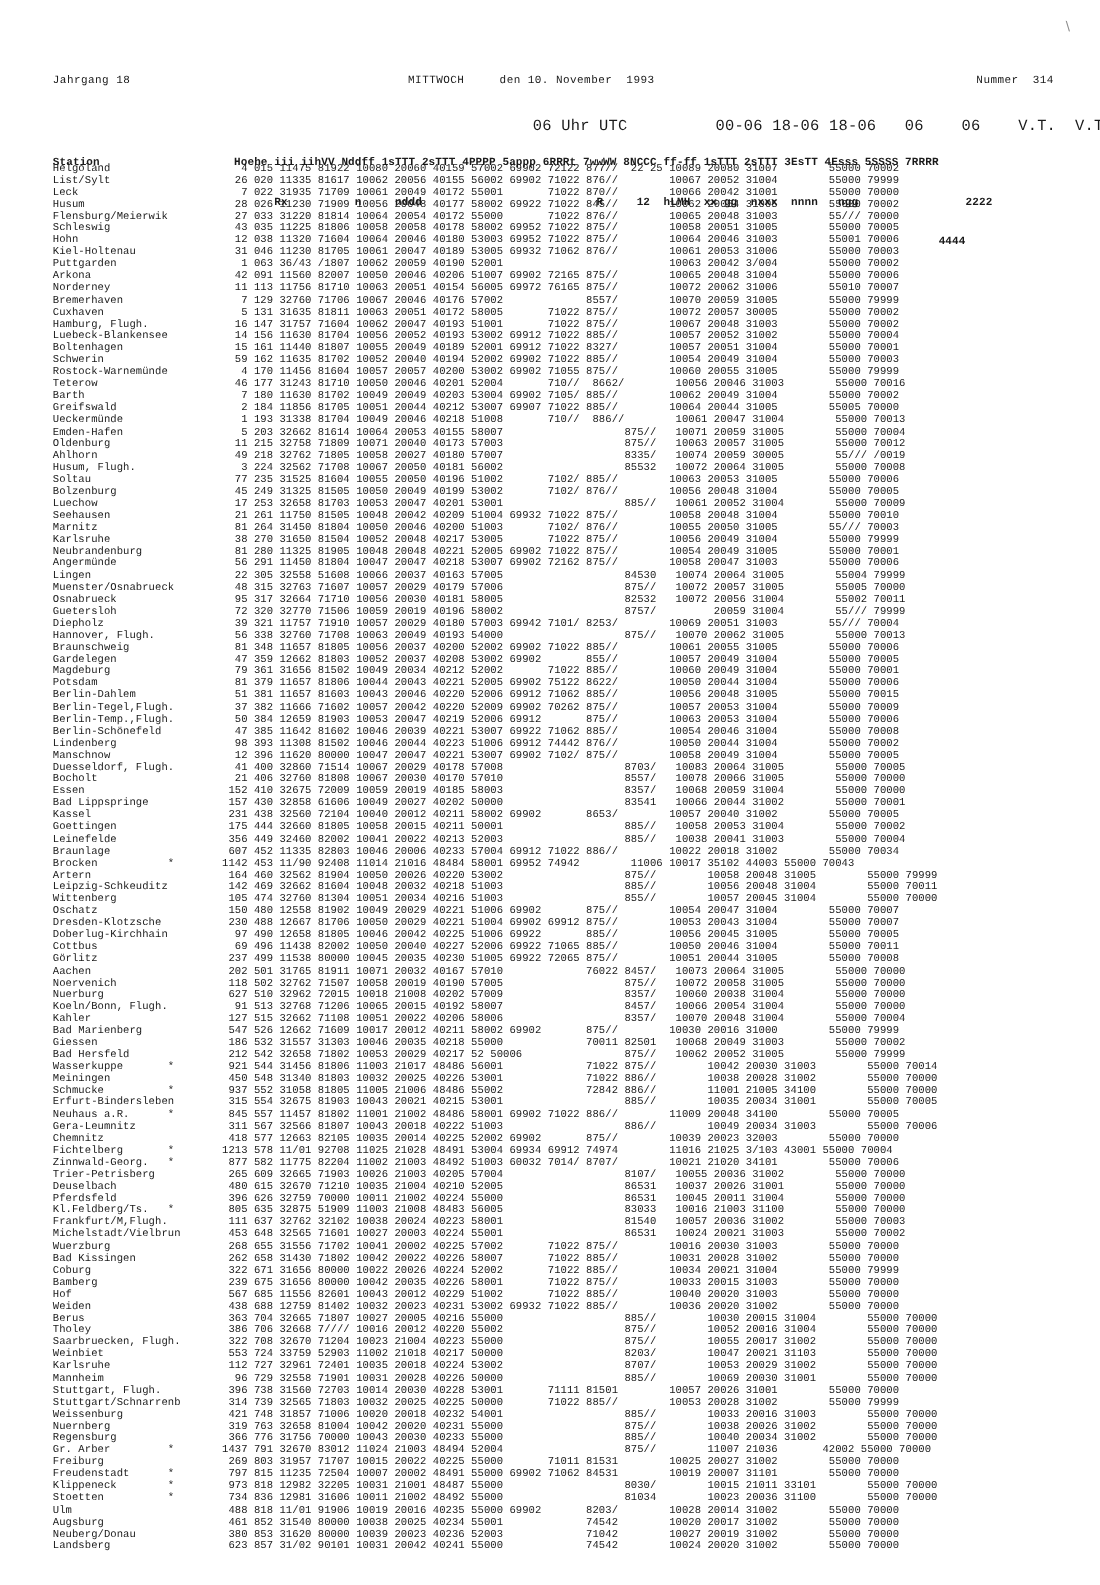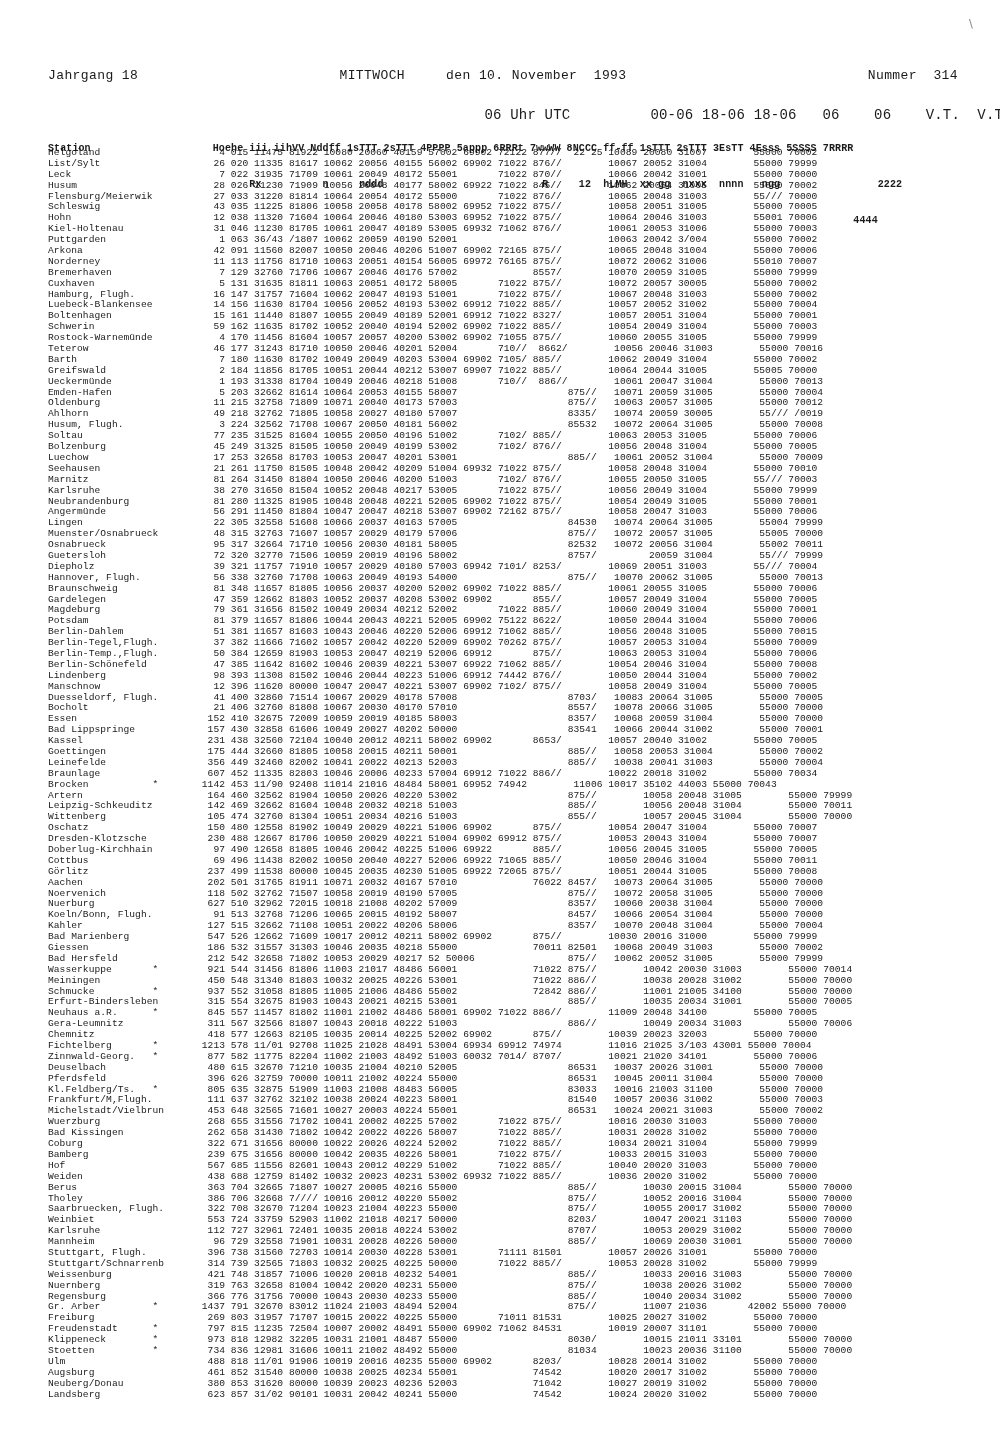--- a/index.html
+++ b/index.html
@@ -40,21 +40,21 @@
     letter-spacing: 0.3px;
   }
   .hdr-line {
     display: block;
     white-space: pre;
     line-height: 13px;
   }
   .hdr-row1 {
     display: flex;
     justify-content: space-between;
-    font-size: 13px;
+    font-size: 10px;
     letter-spacing: 0.4px;
   }
   .hdr-row1 > span { white-space: pre; }
   .hdr-center { margin-left: -40px; }
 
   .subhdr {
     position: absolute;
     left: 48px;
     top: 96px;
     width: 912px;
@@ -203,20 +203,21 @@
       <div class="row"><span class="station-cell">Bad Hersfeld</span><span class="data-cell">  212 542 32658 71802 10053 20029 40217 52 50006                875//   10062 20052 31005        55000 79999</span></div>
       <div class="row"><span class="station-cell">Wasserkuppe       *</span><span class="data-cell">  921 544 31456 81806 11003 21017 48486 56001             71022 875//        10042 20030 31003        55000 70014</span></div>
       <div class="row"><span class="station-cell">Meiningen</span><span class="data-cell">  450 548 31340 81803 10032 20025 40226 53001             71022 886//        10038 20028 31002        55000 70000</span></div>
       <div class="row"><span class="station-cell">Schmucke          *</span><span class="data-cell">  937 552 31058 81805 11005 21006 48486 55002             72842 886//        11001 21005 34100        55000 70000</span></div>
       <div class="row"><span class="station-cell">Erfurt-Bindersleben</span><span class="data-cell">  315 554 32675 81903 10043 20021 40215 53001                   885//        10035 20034 31001        55000 70005</span></div>
       <div class="row"><span class="station-cell">Neuhaus a.R.      *</span><span class="data-cell">  845 557 11457 81802 11001 21002 48486 58001 69902 71022 886//        11009 20048 34100        55000 70005</span></div>
       <div class="row"><span class="station-cell">Gera-Leumnitz</span><span class="data-cell">  311 567 32566 81807 10043 20018 40222 51003                   886//        10049 20034 31003        55000 70006</span></div>
       <div class="row"><span class="station-cell">Chemnitz</span><span class="data-cell">  418 577 12663 82105 10035 20014 40225 52002 69902       875//        10039 20023 32003        55000 70000</span></div>
       <div class="row"><span class="station-cell">Fichtelberg       *</span><span class="data-cell"> 1213 578 11/01 92708 11025 21028 48491 53004 69934 69912 74974        11016 21025 3/103 43001 55000 70004</span></div>
       <div class="row"><span class="station-cell">Zinnwald-Georg.   *</span><span class="data-cell">  877 582 11775 82204 11002 21003 48492 51003 60032 7014/ 8707/        10021 21020 34101        55000 70006</span></div>
+      <div class="row"><span class="station-cell">Trier-Petrisberg</span><span class="data-cell">  265 609 32665 71903 10026 21003 40205 57004                   8107/   10055 20036 31002        55000 70000</span></div>
       <div class="row"><span class="station-cell">Deuselbach</span><span class="data-cell">  480 615 32670 71210 10035 21004 40210 52005                   86531   10037 20026 31001        55000 70000</span></div>
       <div class="row"><span class="station-cell">Pferdsfeld</span><span class="data-cell">  396 626 32759 70000 10011 21002 40224 55000                   86531   10045 20011 31004        55000 70000</span></div>
       <div class="row"><span class="station-cell">Kl.Feldberg/Ts.   *</span><span class="data-cell">  805 635 32875 51909 11003 21008 48483 56005                   83033   10016 21003 31100        55000 70000</span></div>
       <div class="row"><span class="station-cell">Frankfurt/M,Flugh.</span><span class="data-cell">  111 637 32762 32102 10038 20024 40223 58001                   81540   10057 20036 31002        55000 70003</span></div>
       <div class="row"><span class="station-cell">Michelstadt/Vielbrun</span><span class="data-cell">  453 648 32565 71601 10027 20003 40224 55001                   86531   10024 20021 31003        55000 70002</span></div>
       <div class="row"><span class="station-cell">Wuerzburg</span><span class="data-cell">  268 655 31556 71702 10041 20002 40225 57002       71022 875//        10016 20030 31003        55000 70000</span></div>
       <div class="row"><span class="station-cell">Bad Kissingen</span><span class="data-cell">  262 658 31430 71802 10042 20022 40226 58007       71022 885//        10031 20028 31002        55000 70000</span></div>
       <div class="row"><span class="station-cell">Coburg</span><span class="data-cell">  322 671 31656 80000 10022 20026 40224 52002       71022 885//        10034 20021 31004        55000 79999</span></div>
       <div class="row"><span class="station-cell">Bamberg</span><span class="data-cell">  239 675 31656 80000 10042 20035 40226 58001       71022 875//        10033 20015 31003        55000 70000</span></div>
       <div class="row"><span class="station-cell">Hof</span><span class="data-cell">  567 685 11556 82601 10043 20012 40229 51002       71022 885//        10040 20020 31003        55000 70000</span></div>

